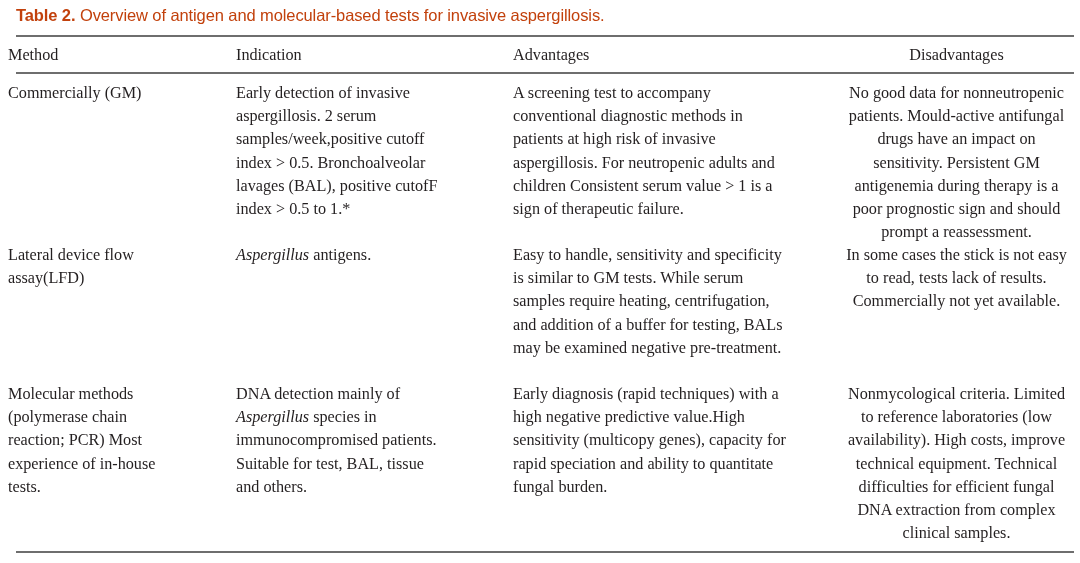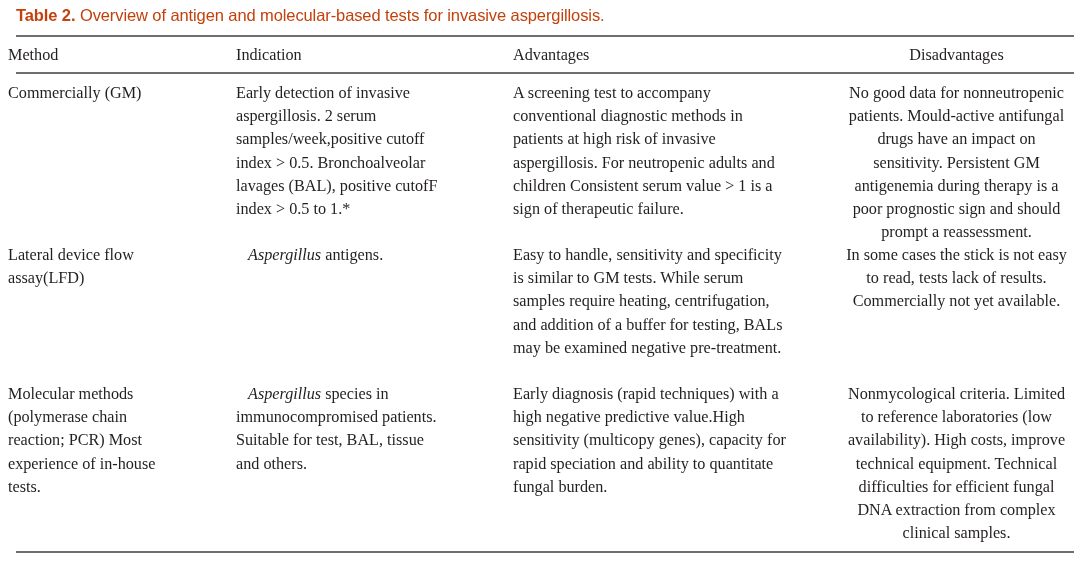--- a/index.html
+++ b/index.html
@@ -12,21 +12,21 @@
   .caption b { font-weight: bold; }
   .rule { position: absolute; left: 16px; width: 1058px; background: #6e6e6e; }
   .rule.top { top: 35px; height: 2px; }
   .rule.mid { top: 72px; height: 2px; }
   .rule.bot { top: 551px; height: 2px; }
   .cell {
     position: absolute;
     font-family: "Liberation Serif", serif; font-size: 16.2px; line-height: 23.2px;
     color: #231f20; white-space: pre-line;
   }
-  .cell i { font-style: italic; margin-left: 12px; }
+  .cell i { font-style: italic; }
   .c1 { left: 8px; width: 200px; }
   .c2 { left: 236px; width: 250px; }
   .c3 { left: 513px; width: 320px; }
   .c4 { left: 834px; width: 245px; text-align: center; }
   .hdr { top: 44px; }
   .r1 { top: 82px; }
   .r2 { top: 244px; }
   .r3 { top: 383px; }
 </style>
 </head>
@@ -81,21 +81,22 @@
 to read, tests lack of results.
 Commercially not yet available.</div>
 </div>
 
 <div>
   <div class="cell c1 r3">Molecular methods
 (polymerase chain
 reaction; PCR) Most
 experience of in-house
 tests.</div>
-  <div class="cell c2 r3"><i>Aspergillus</i><span> species in
+  <div class="cell c2 r3"><span>DNA detection mainly of
+</span><i>Aspergillus</i><span> species in
 immunocompromised patients.
 Suitable for test, BAL, tissue
 and others.</span></div>
   <div class="cell c3 r3">Early diagnosis (rapid techniques) with a
 high negative predictive value.High
 sensitivity (multicopy genes), capacity for
 rapid speciation and ability to quantitate
 fungal burden.</div>
   <div class="cell c4 r3">Nonmycological criteria. Limited
 to reference laboratories (low

